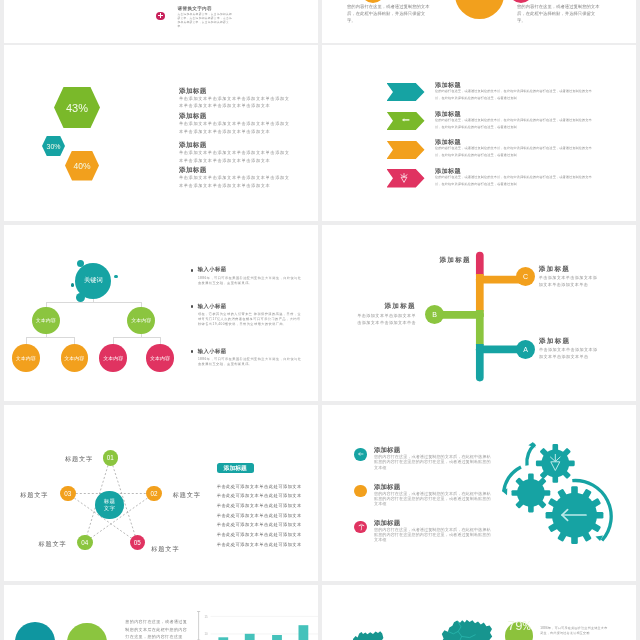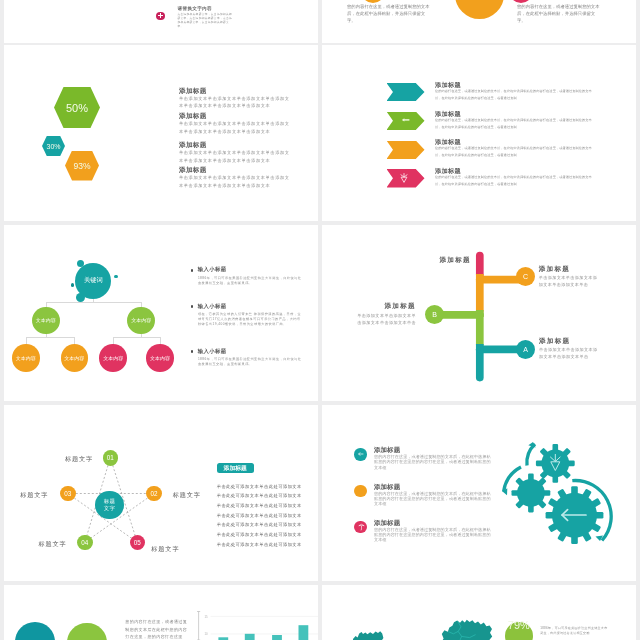--- a/index.html
+++ b/index.html
@@ -50,27 +50,27 @@
     <div class="abs" style="left:39px;top:112px;width:24px;height:24px;border-radius:50%;background:#f2a01d;"></div>
     <div class="abs body" style="left:25px;top:136.2px;width:86px;font-size:4.35px;line-height:1.62;color:#7e7e7e;">您的内容打在这里，或者通过复制您的文本后，在此框中选择粘贴，并选择只保留文字。</div>
     <div class="abs" style="left:133px;top:102.5px;width:49.4px;height:49.4px;border-radius:50%;background:#f2a01d;"></div>
     <div class="abs" style="left:141px;top:127px;width:34px;text-align:center;font-size:3.2px;color:#fdf0d5;line-height:1.9;">或者通过复制您的文字</div>
     <div class="abs" style="left:187px;top:112px;width:24px;height:24px;border-radius:50%;background:#e03361;"></div>
     <div class="abs body" style="left:195px;top:136.2px;width:86px;font-size:4.35px;line-height:1.62;color:#7e7e7e;">您的内容打在这里，或者通过复制您的文本后，在此框中选择粘贴，并选择只保留文字。</div>
   </div>
 
   <div class="slide" id="s3">
     <div class="hx" style="left:50px;top:42px;width:46px;height:41px;background:#7ab92a;font-size:11px;">
-      <span>50%</span>
+      <span>43%</span>
     </div>
     <div class="hx" style="left:38px;top:91px;width:23px;height:20px;background:#16a3a3;font-size:7px;">
       <span>30%</span>
     </div>
     <div class="hx" style="left:61px;top:105.5px;width:34px;height:30px;background:#f2a01d;font-size:8.5px;">
-      <span>93%</span>
+      <span>40%</span>
     </div>
 
     <div class="abs" style="left:175px;top:41.6px;width:113px;">
       <div class="ttl" style="font-size:6.6px;line-height:1.15;">添加标题</div>
       <div class="body" style="font-size:4.2px;letter-spacing:0.62px;line-height:1.85;margin-top:0.5px;">单击添加文本单击添加文本单击添加文本单击添加文本单击添加文本单击添加文本单击添加文本</div>
     </div>
     <div class="abs" style="left:175px;top:67.2px;width:113px;">
       <div class="ttl" style="font-size:6.6px;line-height:1.15;">添加标题</div>
       <div class="body" style="font-size:4.2px;letter-spacing:0.62px;line-height:1.85;margin-top:0.5px;">单击添加文本单击添加文本单击添加文本单击添加文本单击添加文本单击添加文本单击添加文本</div>
     </div>
@@ -387,18 +387,18 @@
       <g fill="none" stroke="#2fc2b8" stroke-width="0.6">
         <path d="M110.6 6.2 L114.0 11.8 L111.2 16.4 L114.6 21.4 L112.0 27.4 L115.4 34.0 L114.2 40"></path>
         <path d="M101.2 16.6 L106.4 18.8 L111.2 16.4"></path>
         <path d="M114.6 21.4 L122.6 22.6 L128.6 19.6"></path>
         <path d="M112.0 27.4 L104.0 29.0 L97.0 27.4"></path>
         <path d="M115.4 34.0 L123.0 30.2 L131.8 32.4"></path>
       </g>
     </svg>
     <div class="abs" style="left:182.6px;top:36.6px;width:28.5px;height:28.5px;border-radius:50%;background:#8cc23c;
                 display:flex;align-items:baseline;justify-content:center;">
-      <span style="color:#eef7e0;font-size:11px;position:relative;top:-3px;">79%</span>
+      <span style="color:#eef7e0;font-size:13px;position:relative;top:-3px;font-family:Liberation Mono, monospace;">79%</span>
     </div>
     <div class="abs body" style="left:218.2px;top:41px;width:70px;font-size:3px;letter-spacing:0.3px;line-height:1.7;color:#8d8d8d;">1886年，可口可乐在美国乔治亚州亚特兰大市诞生，自此便与社会发展相互交融</div>
   </div>
 
 </div>
 
 </body></html>

